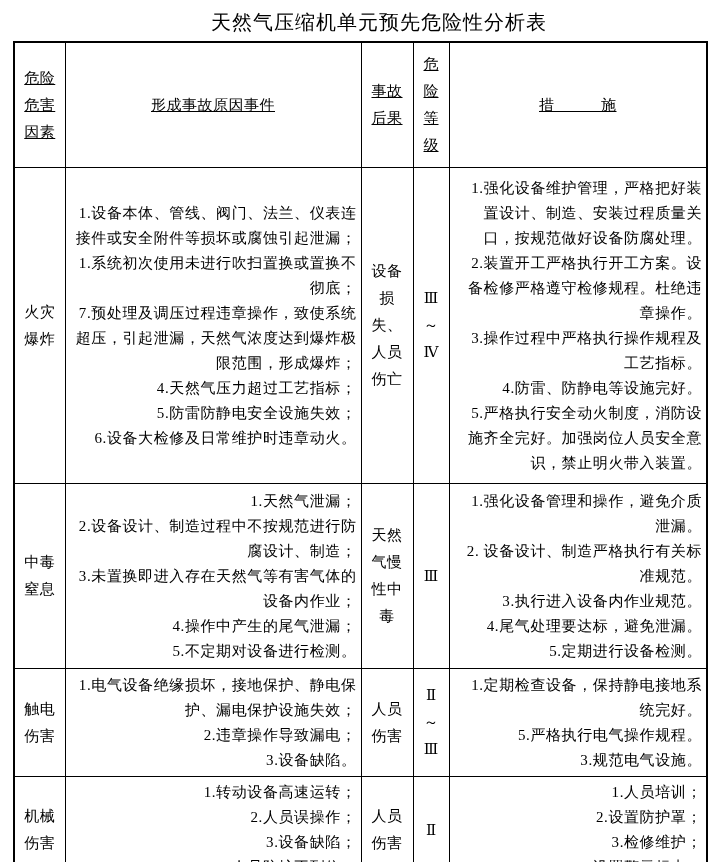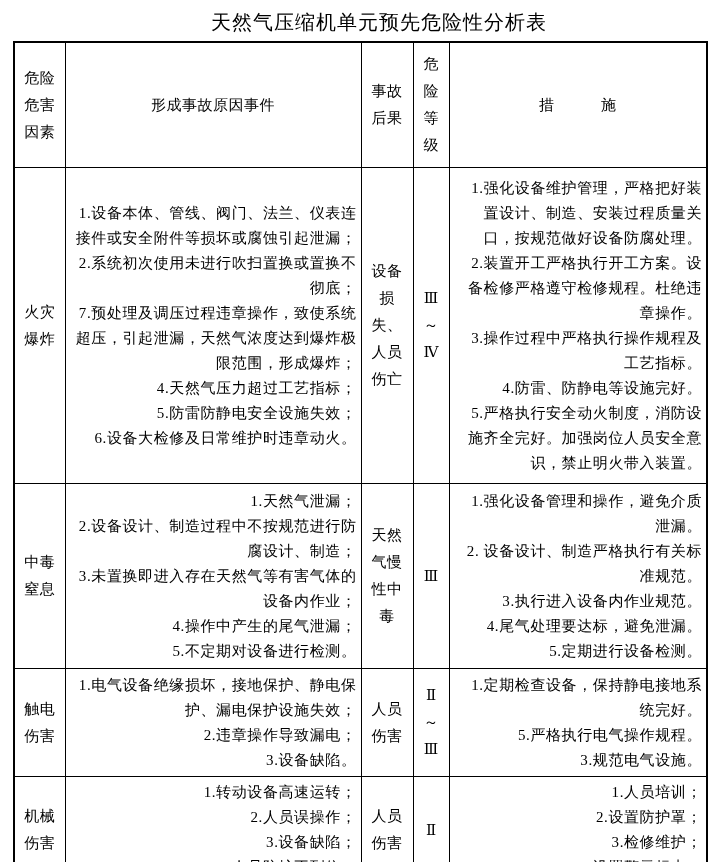--- a/index.html
+++ b/index.html
@@ -33,21 +33,21 @@
     font-weight: normal;
     padding: 0;
     overflow: hidden;
   }
   col.c-hazard      { width: 51px; }
   col.c-causes      { width: 296px; }
   col.c-consequence { width: 52px; }
   col.c-level       { width: 36px; }
   col.c-measures    { width: 258px; }
 
-  tr.r-header { height: 110px; }
+  tr.r-header { height: 110px; text-decoration: underline; }
   tr.r-0 { height: 316px; }
   tr.r-1 { height: 185px; }
   tr.r-2 { height: 108px; }
   tr.r-3 { height: 101px; }
 
   .center-text { text-align: center; line-height: 25px; letter-spacing: 0.5px; }
   
   .narrow-wrap {
     width: 2.25em;
     margin: 0 auto;
@@ -104,21 +104,21 @@
     </th>
   </tr>
 
   <tr class="r-0">
     <td>
       <div class="narrow-wrap">火灾爆炸</div>
     </td>
     <td>
       <div class="items">
         <div>1.设备本体、管线、阀门、法兰、仪表连接件或安全附件等损坏或腐蚀引起泄漏；</div>
-        <div>2.系统初次使用未进行吹扫置换或置换不彻底；</div>
+        <div>1.系统初次使用未进行吹扫置换或置换不彻底；</div>
         <div>7.预处理及调压过程违章操作，致使系统超压，引起泄漏，天然气浓度达到爆炸极限范围，形成爆炸；</div>
         <div>4.天然气压力超过工艺指标；</div>
         <div>5.防雷防静电安全设施失效；</div>
         <div>6.设备大检修及日常维护时违章动火。</div>
       </div>
     </td>
     <td>
       <div class="narrow-wrap">设备损失、人员伤亡</div>
     </td>
     <td>

